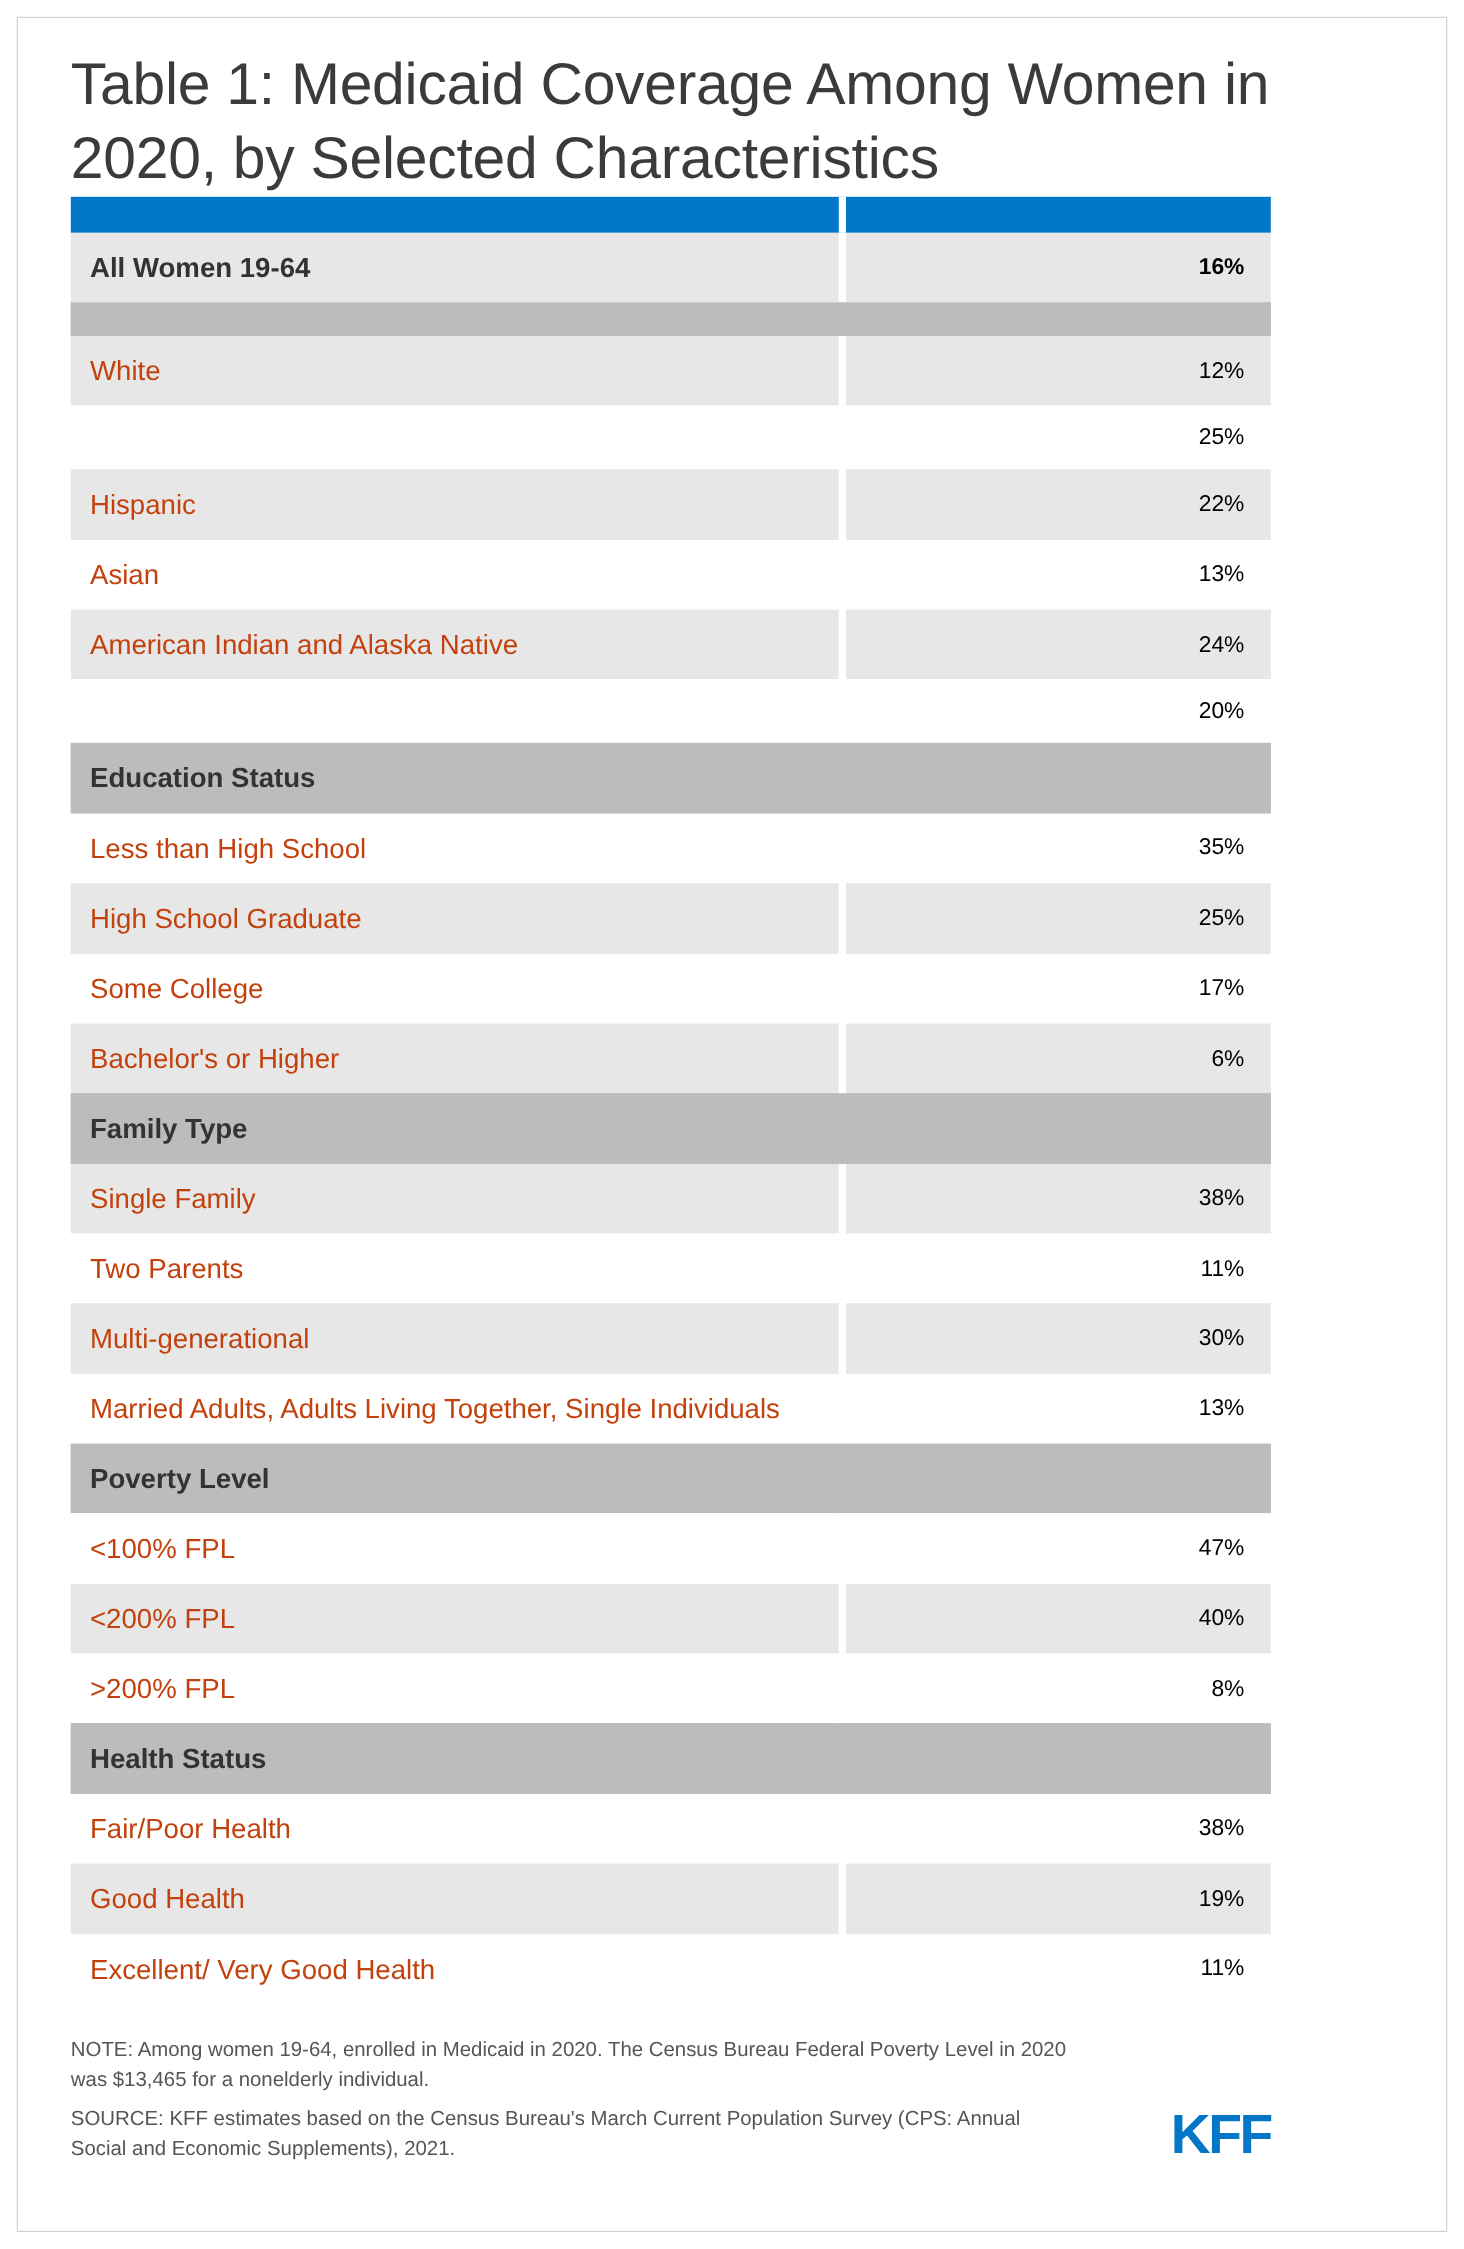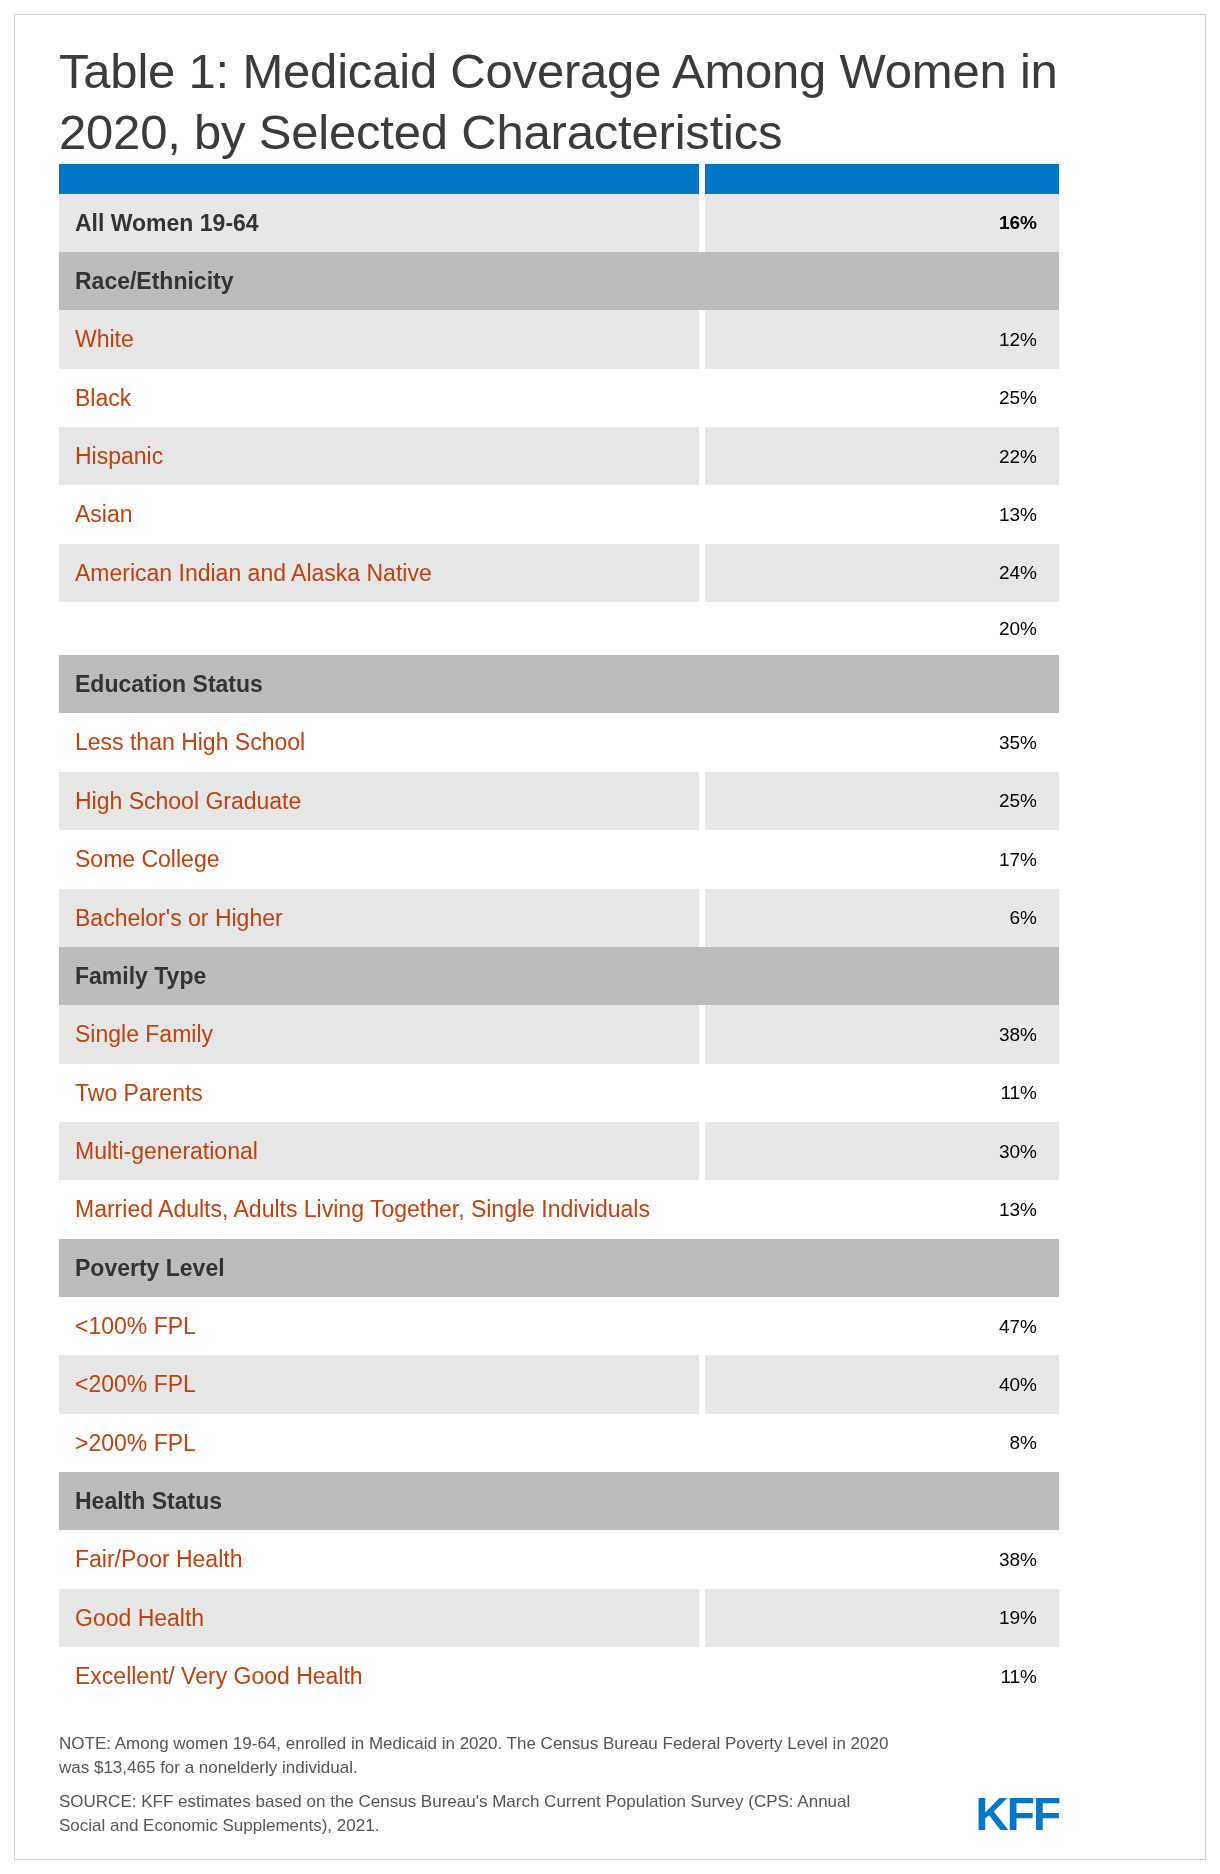--- a/index.html
+++ b/index.html
@@ -157,31 +157,29 @@
         <div class="cell-value"></div>
       </div>
 
       <div id="rows-container">
           <div class="row row-total">
             <div class="cell-label">All Women 19-64</div>
             <div class="gap"></div>
             <div class="cell-value">16%</div>
           </div>
           <div class="row row-section">
-            <div class="cell-label">Race/Ethnicity</div>
             <div class="gap"></div>
             <div class="cell-value"></div>
           </div>
           <div class="row row-shaded">
             <div class="cell-label">White</div>
             <div class="gap"></div>
             <div class="cell-value">12%</div>
           </div>
           <div class="row row-plain">
-            <div class="cell-label">Black</div>
             <div class="gap"></div>
             <div class="cell-value">25%</div>
           </div>
           <div class="row row-shaded">
             <div class="cell-label">Hispanic</div>
             <div class="gap"></div>
             <div class="cell-value">22%</div>
           </div>
           <div class="row row-plain">
             <div class="cell-label">Asian</div>

